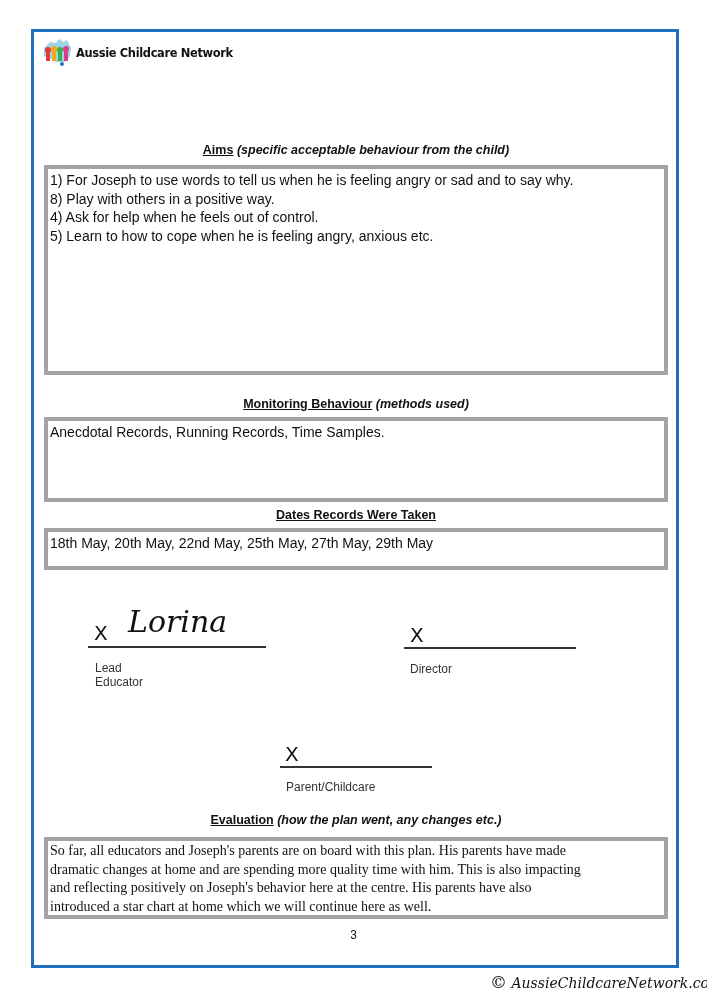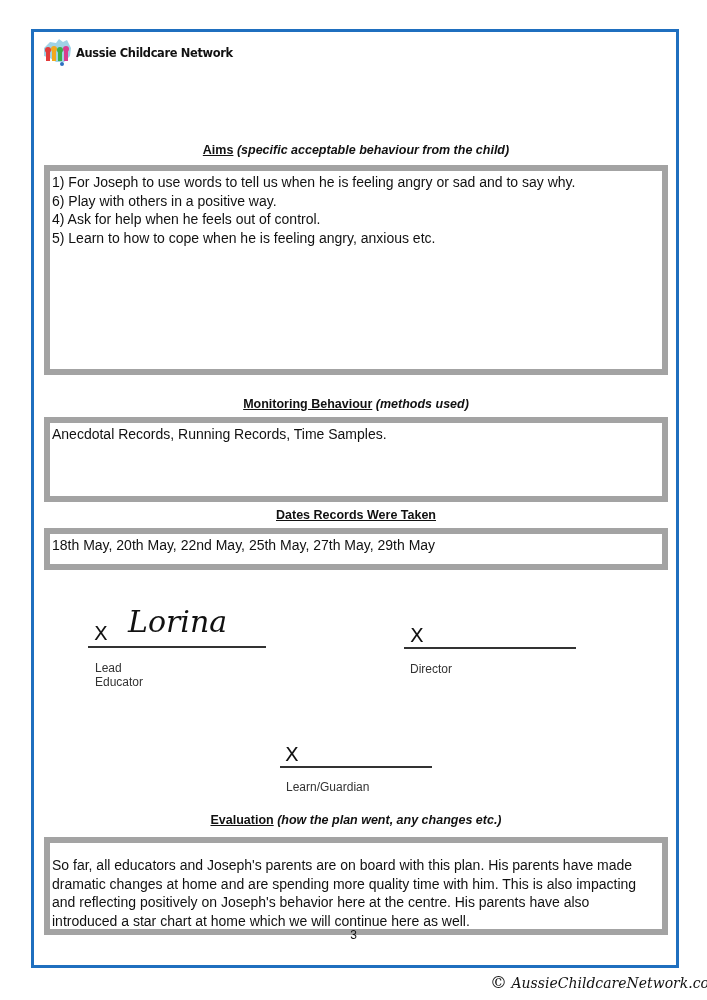--- a/index.html
+++ b/index.html
@@ -7,21 +7,21 @@
       font-family: "Liberation Sans", sans-serif; color: #111; }
     .frame { position: absolute; left: 31px; top: 29px; width: 648px; height: 939px;
       border: 3px solid #1f6fbf; box-sizing: border-box; }
     .logo { position: absolute; left: 40px; top: 38px; display: flex; align-items: center; }
     .logo-map { width: 34px; height: 28px; position: relative; }
     .logo-text { font-family: "DejaVu Sans", sans-serif; font-weight: bold; font-size: 13px;
       color: #111; letter-spacing: -0.4px; margin-left: 2px; transform: scaleX(0.88); transform-origin: left center; }
     .section-title { position: absolute; left: 44px; width: 624px; text-align: center; font-size: 12.5px; }
     .section-title b { font-weight: bold; text-decoration: underline; }
     .section-title i { font-style: italic; font-weight: bold; }
-    .box { position: absolute; left: 44px; width: 624px; border: 6px solid #a3a3a3; box-sizing: border-box;
+    .box { position: absolute; left: 44px; width: 624px; border: 4px solid #a3a3a3; box-sizing: border-box;
       font-size: 14px; line-height: 18.5px; padding: 2px 2px; color: #111; }
     .box .line { white-space: nowrap; }
     .sig { position: absolute; }
     .sig-x { font-size: 20px; font-family: "DejaVu Sans", sans-serif; position: absolute; }
     .sig-line { position: absolute; height: 0; border-top: 2px solid #333; }
     .sig-label { position: absolute; font-size: 12px; color: #333; }
     .signature { position: absolute; font-family: "DejaVu Serif", serif; font-style: italic; font-size: 30px; color: #111; }
     .page-num { position: absolute; top: 928px; left: 0; width: 707px; text-align: center; font-size: 12px; }
     .footer { position: absolute; top: 972px; left: 490px; font-family: "DejaVu Serif", serif; font-style: italic;
       font-size: 14px; color: #111; white-space: nowrap; }
@@ -49,21 +49,21 @@
   </span>
   <span class="logo-text">Aussie Childcare Network</span>
 </div>
 
 <div class="section-title" style="top:143px;">
   <b>Aims</b>
   <i>(specific acceptable behaviour from the child)</i>
 </div>
 <div class="box" style="top:165px; height:210px;">
   <div class="line">1) For Joseph to use words to tell us when he is feeling angry or sad and to say why.</div>
-  <div class="line">6) Play with others in a positive way.</div>
+  <div class="line">8) Play with others in a positive way.</div>
   <div class="line">4) Ask for help when he feels out of control.</div>
   <div class="line">5) Learn to how to cope when he is feeling angry, anxious etc.</div>
 </div>
 
 <div class="section-title" style="top:397px;">
   <b>Monitoring Behaviour</b>
   <i>(methods used)</i>
 </div>
 <div class="box" style="top:417px; height:85px;">
   <div class="line">Anecdotal Records, Running Records, Time Samples.</div>
@@ -85,28 +85,28 @@
 
 <div class="sig">
   <span class="sig-x" style="left:410px; top:623px;">X</span>
   <div class="sig-line" style="left:404px; top:647px; width:172px;"></div>
   <span class="sig-label" style="left:410px; top:662px;">Director</span>
 </div>
 
 <div class="sig">
   <span class="sig-x" style="left:285px; top:742px;">X</span>
   <div class="sig-line" style="left:280px; top:766px; width:152px;"></div>
-  <span class="sig-label" style="left:286px; top:780px;">Learn/Guardian</span>
+  <span class="sig-label" style="left:286px; top:780px;">Parent/Childcare</span>
 </div>
 
 <div class="section-title" style="top:813px;">
   <b>Evaluation</b>
   <i>(how the plan went, any changes etc.)</i>
 </div>
-<div class="box" style="top:837px; height:98px; padding-top:13px;">
+<div class="box" style="top:837px; height:82px; padding-top:1px;font-family:Liberation Serif, serif;">
   <div class="line">So far, all educators and Joseph's parents are on board with this plan.  His parents have made</div>
   <div class="line">dramatic changes at home and are spending more quality time with him. This is also impacting</div>
   <div class="line">and reflecting positively on Joseph's behavior here at the centre. His parents have also</div>
   <div class="line">introduced a star chart at home which we will continue here as well.</div>
 </div>
 
 <div class="page-num">3</div>
 
 <div class="footer">
   <span class="copy">©</span>

